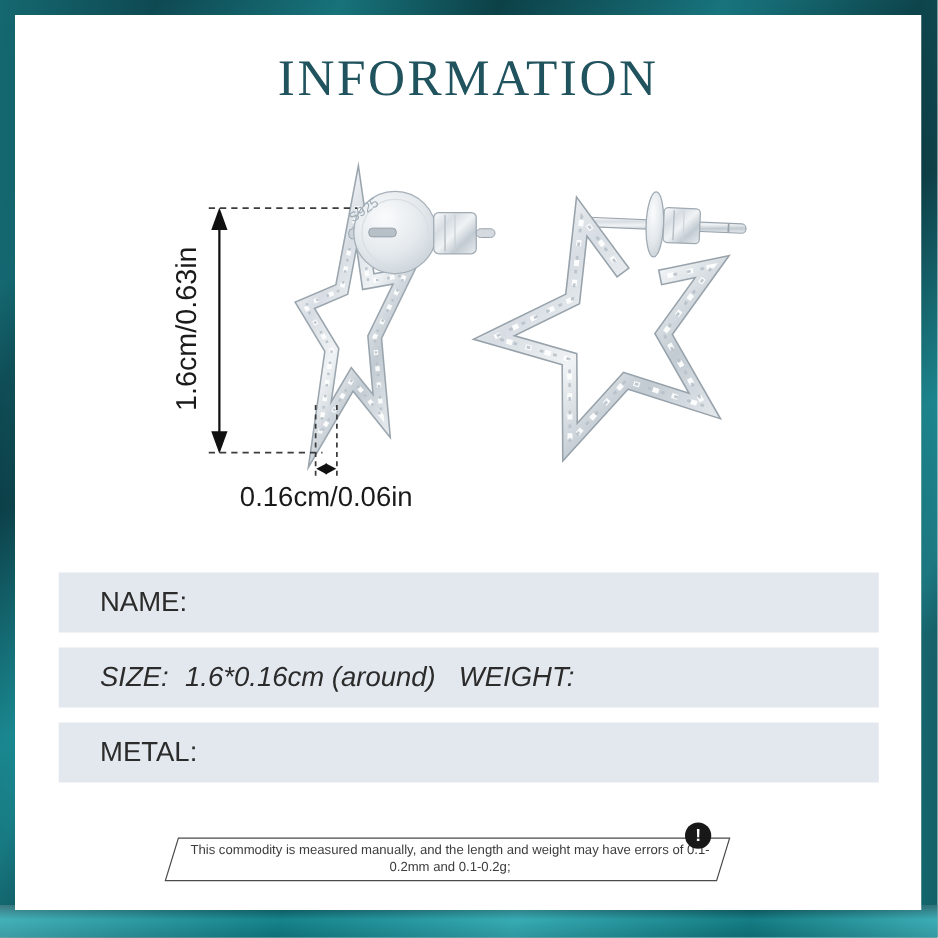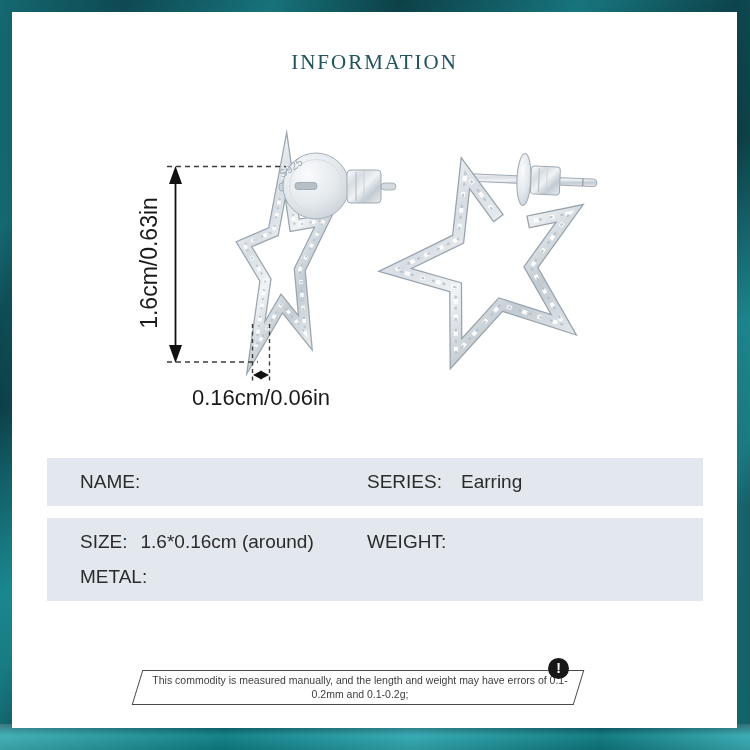--- a/index.html
+++ b/index.html
@@ -17,34 +17,34 @@
       linear-gradient(180deg,#0f5a63 0%, #1ba0a9 45%, #128891 100%);
   }
   .content{
     position:absolute;left:12px;top:12px;right:13px;bottom:22px;
     background:#ffffff;
   }
   .title{
     position:absolute;left:0;right:0;top:28px;height:44px;
     text-align:center;line-height:44px;
     font-family:"Liberation Serif", serif;
-    font-size:21px;color:#20535e;letter-spacing:2px;
+    font-size:41px;color:#20535e;letter-spacing:2px;
   }
   svg.diagram{position:absolute;left:0;top:0;}
   .spec-row{
     position:absolute;left:47px;width:656px;height:48px;
     background:#e3e8ee;display:flex;align-items:center;
-    font-size:19px;color:#2b2b2b;
+    font-size:22px;color:#2b2b2b;
   }
   .cell{position:absolute;top:0;height:48px;display:flex;align-items:center;white-space:nowrap;}
   .cell.left{left:33px;}
   .cell.right{left:320px;}
   .cell .lbl{margin-right:13px;}
   .cell.right .lbl{margin-right:19px;}
-  .row1{top:458px;} .row2{top:518px;} .row3{top:553px;}
+  .row1{top:458px;} .row2{top:518px;font-style:italic;} .row3{top:578px;}
   .disclaimer-box{
     position:absolute;left:137px;top:670px;width:440px;height:33px;
     border:1px solid #4a4a4a;transform:skewX(-17deg);
     background:#ffffff;
   }
   .disclaimer-text{
     position:absolute;left:150px;top:674px;width:420px;
     font-size:10.5px;line-height:13.5px;color:#3d3d3d;text-align:center;
   }
   .warn-icon{
@@ -131,24 +131,20 @@
     <polygon points="253,375 261.5,370.5 261.5,379.5" fill="#111111" stroke="none"></polygon>
     <polygon points="269,375 260.5,370.5 260.5,379.5" fill="#111111" stroke="none"></polygon>
   </g>
   <text x="261" y="405" text-anchor="middle" font-size="22" fill="#1a1a1a" font-family="Liberation Sans, sans-serif">0.16cm/0.06in</text>
 </svg>
 
 <div class="spec-row row1">
   <div class="cell left">
     <span class="lbl">NAME:</span>
   </div>
-  <div class="cell right">
-    <span class="lbl">SERIES:</span>
-    <span class="val">Earring</span>
-  </div>
 </div>
 <div class="spec-row row2">
   <div class="cell left">
     <span class="lbl">SIZE:</span>
     <span class="val">1.6*0.16cm (around)</span>
   </div>
   <div class="cell right">
     <span class="lbl">WEIGHT:</span>
   </div>
 </div>

